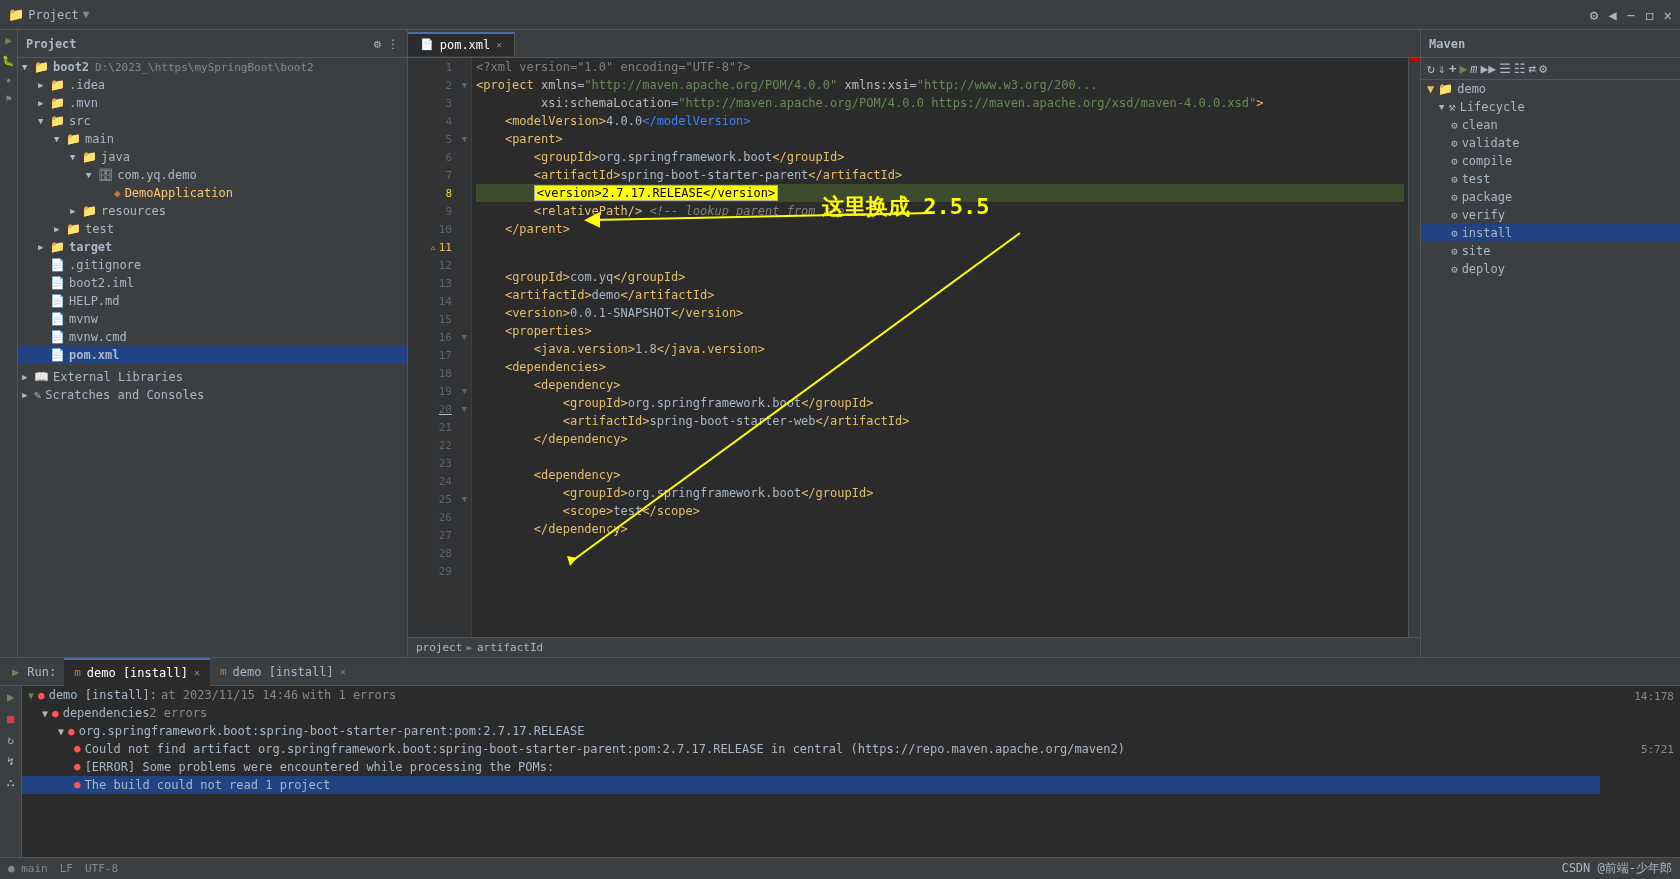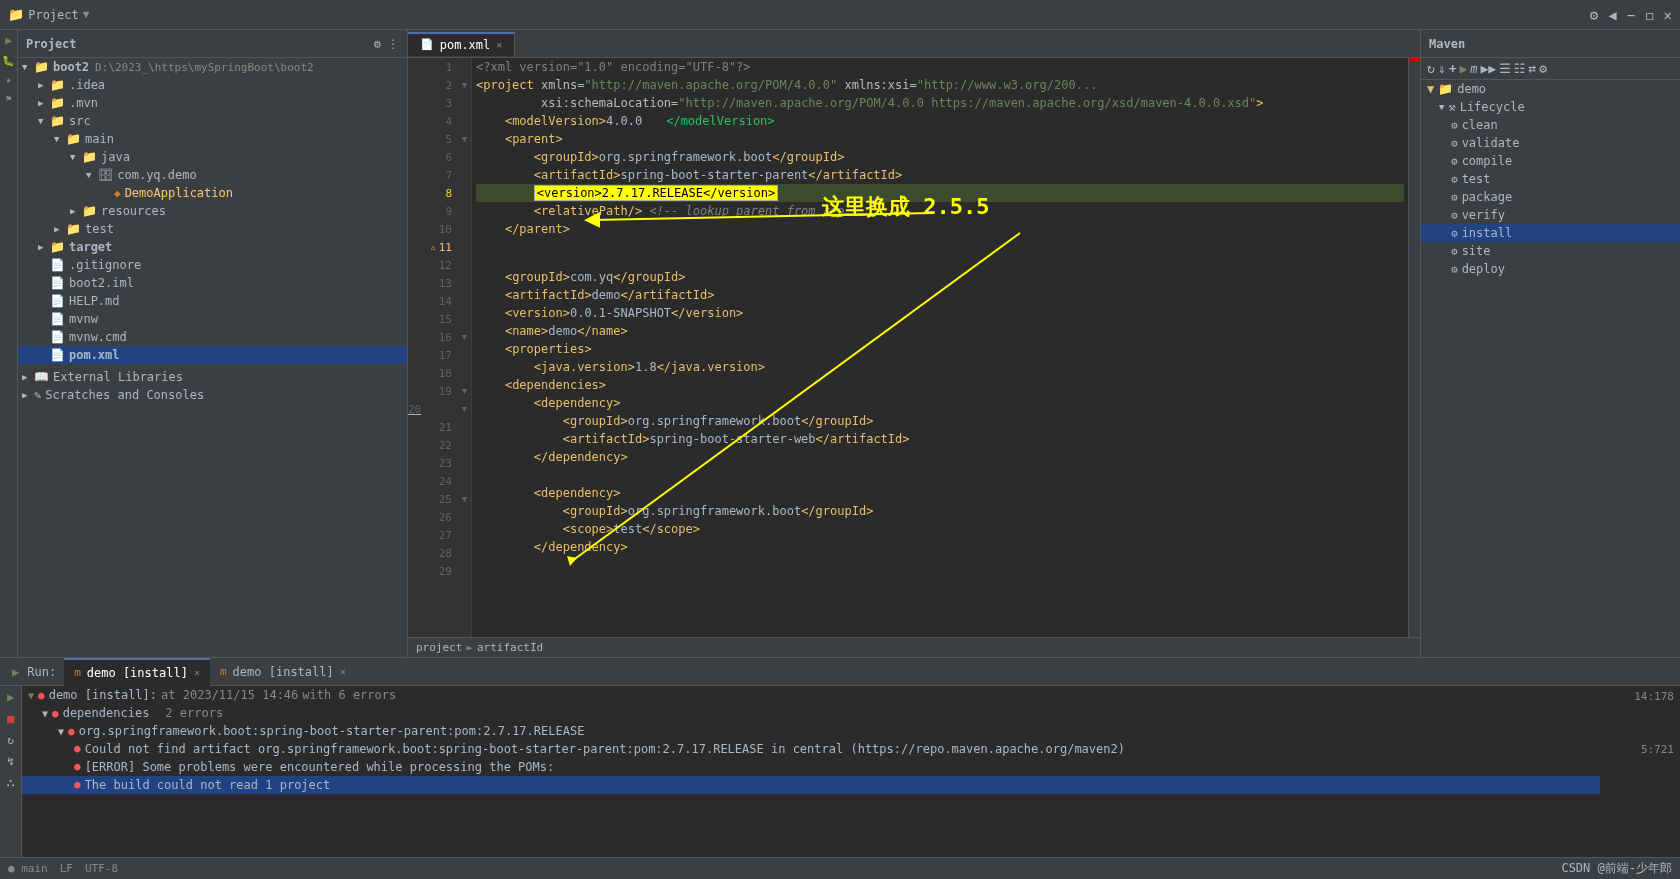--- a/index.html
+++ b/index.html
@@ -223,21 +223,21 @@
             </div>
           <div style="height:18px; display:flex; align-items:center; justify-content:flex-end; padding-right:6px;">
               <span style="color:#606366; font-size:11px;">17</span>
             </div>
           <div style="height:18px; display:flex; align-items:center; justify-content:flex-end; padding-right:6px;">
               <span style="color:#606366; font-size:11px;">18</span>
             </div>
           <div style="height:18px; display:flex; align-items:center; justify-content:flex-end; padding-right:6px;">
               <span style="color:#606366; font-size:11px;">19</span>
             </div>
-          <div style="height:18px; display:flex; align-items:center; justify-content:flex-start; padding-right:6px;text-decoration:underline;">
+          <div style="height:18px; display:flex; align-items:center; justify-content:flex-end; padding-right:6px;text-decoration:underline;">
               <span style="color:#606366; font-size:11px;">20</span>
             </div>
           <div style="height:18px; display:flex; align-items:center; justify-content:flex-end; padding-right:6px;">
               <span style="color:#606366; font-size:11px;">21</span>
             </div>
           <div style="height:18px; display:flex; align-items:center; justify-content:flex-end; padding-right:6px;">
               <span style="color:#606366; font-size:11px;">22</span>
             </div>
           <div style="height:18px; display:flex; align-items:center; justify-content:flex-end; padding-right:6px;">
               <span style="color:#606366; font-size:11px;">23</span>
@@ -303,31 +303,30 @@
           <div style="height:18px;"></div>
           <div style="height:18px;"></div>
           <div style="height:18px;"></div>
           <div style="height:18px;"></div>
         </div>
 
         <div style="flex:1; overflow:auto; font-family:monospace; font-size:12px; line-height:18px; padding:0 4px; position:relative;">
           <div style="white-space:pre; height:18px; color:#a9b7c6;"><span style="color:#808080;">&lt;?xml version="1.0" encoding="UTF-8"?&gt;</span></div>
           <div style="white-space:pre; height:18px;"><span style="color:#e8bf6a;">&lt;project</span><span style="color:#bababa;"> xmlns</span><span style="color:#a9b7c6;">=</span><span style="color:#6a8759;">"http://maven.apache.org/POM/4.0.0"</span><span style="color:#bababa;"> xmlns:xsi</span><span style="color:#a9b7c6;">=</span><span style="color:#6a8759;">"http://www.w3.org/200...</span></div>
           <div style="white-space:pre; height:18px;"><span style="color:#a9b7c6;">         </span><span style="color:#bababa;">xsi:schemaLocation</span><span style="color:#a9b7c6;">=</span><span style="color:#6a8759;">"http://maven.apache.org/POM/4.0.0 https://maven.apache.org/xsd/maven-4.0.0.xsd"</span><span style="color:#e8bf6a;">&gt;</span></div>
-          <div style="white-space:pre; height:18px;"><span style="color:#a9b7c6;">    </span><span style="color:#e8bf6a;">&lt;modelVersion&gt;</span><span style="color:#a9b7c6;">4.0.0</span><span style="color:#22c55e;margin-left:24px;">&lt;/modelVersion&gt;</span></div>
+          <div style="white-space:pre; height:18px;"><span style="color:#a9b7c6;">    </span><span style="color:#e8bf6a;">&lt;modelVersion&gt;</span><span style="color:#a9b7c6;">4.0.0</span><span style="color:#3b82f6;">&lt;/modelVersion&gt;</span></div>
           <div style="white-space:pre; height:18px;"><span style="color:#a9b7c6;">    </span><span style="color:#e8bf6a;">&lt;parent&gt;</span></div>
           <div style="white-space:pre; height:18px;"><span style="color:#a9b7c6;">        </span><span style="color:#e8bf6a;">&lt;groupId&gt;</span><span style="color:#a9b7c6;">org.springframework.boot</span><span style="color:#e8bf6a;">&lt;/groupId&gt;</span></div>
           <div style="white-space:pre; height:18px;"><span style="color:#a9b7c6;">        </span><span style="color:#e8bf6a;">&lt;artifactId&gt;</span><span style="color:#a9b7c6;">spring-boot-starter-parent</span><span style="color:#e8bf6a;">&lt;/artifactId&gt;</span></div>
           <div style="white-space:pre; height:18px; background:#3d4b2f; position:relative;"><span style="color:#a9b7c6;">        </span><span style="background:#ffff00; color:#000; border:1px solid #aaa; padding:0 2px;">&lt;version&gt;2.7.17.RELEASE&lt;/version&gt;</span></div>
           <div style="white-space:pre; height:18px;"><span style="color:#a9b7c6;">        </span><span style="color:#e8bf6a;">&lt;relativePath/&gt;</span><span style="color:#808080; font-style:italic;"> &lt;!-- lookup parent from rep...</span></div>
           <div style="white-space:pre; height:18px;"><span style="color:#a9b7c6;">    </span><span style="color:#e8bf6a;">&lt;/parent&gt;</span></div>
           <div style="white-space:pre; height:18px;margin-top:30px;"><span style="color:#a9b7c6;">    </span><span style="color:#e8bf6a;">&lt;groupId&gt;</span><span style="color:#a9b7c6;">com.yq</span><span style="color:#e8bf6a;">&lt;/groupId&gt;</span></div>
           <div style="white-space:pre; height:18px;"><span style="color:#a9b7c6;">    </span><span style="color:#e8bf6a;">&lt;artifactId&gt;</span><span style="color:#a9b7c6;">demo</span><span style="color:#e8bf6a;">&lt;/artifactId&gt;</span></div>
           <div style="white-space:pre; height:18px;"><span style="color:#a9b7c6;">    </span><span style="color:#e8bf6a;">&lt;version&gt;</span><span style="color:#a9b7c6;">0.0.1-SNAPSHOT</span><span style="color:#e8bf6a;">&lt;/version&gt;</span></div>
-          <div style="white-space:pre; height:18px;"><span style="color:#a9b7c6;">    </span><span style="color:#e8bf6a;">&lt;name&gt;</span><span style="color:#a9b7c6;">demo</span><span style="color:#e8bf6a;">&lt;/name&gt;</span></div>
           <div style="white-space:pre; height:18px;"><span style="color:#a9b7c6;">    </span><span style="color:#e8bf6a;">&lt;properties&gt;</span></div>
           <div style="white-space:pre; height:18px;"><span style="color:#a9b7c6;">        </span><span style="color:#e8bf6a;">&lt;java.version&gt;</span><span style="color:#a9b7c6;">1.8</span><span style="color:#e8bf6a;">&lt;/java.version&gt;</span></div>
           <div style="white-space:pre; height:18px;"><span style="color:#a9b7c6;">    </span><span style="color:#e8bf6a;">&lt;dependencies&gt;</span></div>
           <div style="white-space:pre; height:18px;"><span style="color:#a9b7c6;">        </span><span style="color:#e8bf6a;">&lt;dependency&gt;</span></div>
           <div style="white-space:pre; height:18px;"><span style="color:#a9b7c6;">            </span><span style="color:#e8bf6a;">&lt;groupId&gt;</span><span style="color:#a9b7c6;">org.springframework.boot</span><span style="color:#e8bf6a;">&lt;/groupId&gt;</span></div>
           <div style="white-space:pre; height:18px;"><span style="color:#a9b7c6;">            </span><span style="color:#e8bf6a;">&lt;artifactId&gt;</span><span style="color:#a9b7c6;">spring-boot-starter-web</span><span style="color:#e8bf6a;">&lt;/artifactId&gt;</span></div>
           <div style="white-space:pre; height:18px;"><span style="color:#a9b7c6;">        </span><span style="color:#e8bf6a;">&lt;/dependency&gt;</span></div>
           <div style="height:18px;"></div>
           <div style="white-space:pre; height:18px;"><span style="color:#a9b7c6;">        </span><span style="color:#e8bf6a;">&lt;dependency&gt;</span></div>
           <div style="white-space:pre; height:18px;"><span style="color:#a9b7c6;">            </span><span style="color:#e8bf6a;">&lt;groupId&gt;</span><span style="color:#a9b7c6;">org.springframework.boot</span><span style="color:#e8bf6a;">&lt;/groupId&gt;</span></div>
@@ -472,28 +471,28 @@
         <span style="color:#a9b7c6; font-size:11px; cursor:pointer;">⛬</span>
       </div>
 
       <div style="flex:1; overflow-y:auto; font-size:12px; font-family:monospace;">
 
         <div style="display:flex; align-items:center; padding:2px 6px; cursor:pointer;">
           <span style="color:#6a8759; margin-right:4px; font-size:10px;">▼</span>
           <span style="color:#ff5555; margin-right:4px; font-size:11px;">●</span>
           <span style="color:#a9b7c6;">demo [install]:</span>
           <span style="color:#888; margin-left:4px;">at 2023/11/15 14:46</span>
-          <span style="color:#888; margin-left:4px;">with 6 errors</span>
+          <span style="color:#888; margin-left:4px;">with 1 errors</span>
         </div>
 
         <div style="display:flex; align-items:center; padding:2px 6px; padding-left:20px; cursor:pointer;">
           <span style="color:#a9b7c6; margin-right:4px; font-size:10px;">▼</span>
           <span style="color:#ff5555; margin-right:4px; font-size:11px;">●</span>
           <span style="color:#a9b7c6;">dependencies</span>
-          <span style="color:#888; margin-left:16px;">2 errors</span>
+          <span style="color:#888; margin-left:0;">2 errors</span>
         </div>
 
         <div style="display:flex; align-items:center; padding:2px 6px; padding-left:36px; cursor:pointer;">
           <span style="color:#a9b7c6; margin-right:4px; font-size:10px;">▼</span>
           <span style="color:#ff5555; margin-right:4px; font-size:11px;">●</span>
           <span style="color:#a9b7c6;">org.springframework.boot:spring-boot-starter-parent:pom:2.7.17.RELEASE</span>
         </div>
 
         <div style="display:flex; align-items:flex-start; padding:2px 6px; padding-left:52px; cursor:pointer;">
           <span style="color:#ff5555; margin-right:4px; font-size:11px; flex-shrink:0;">●</span>

